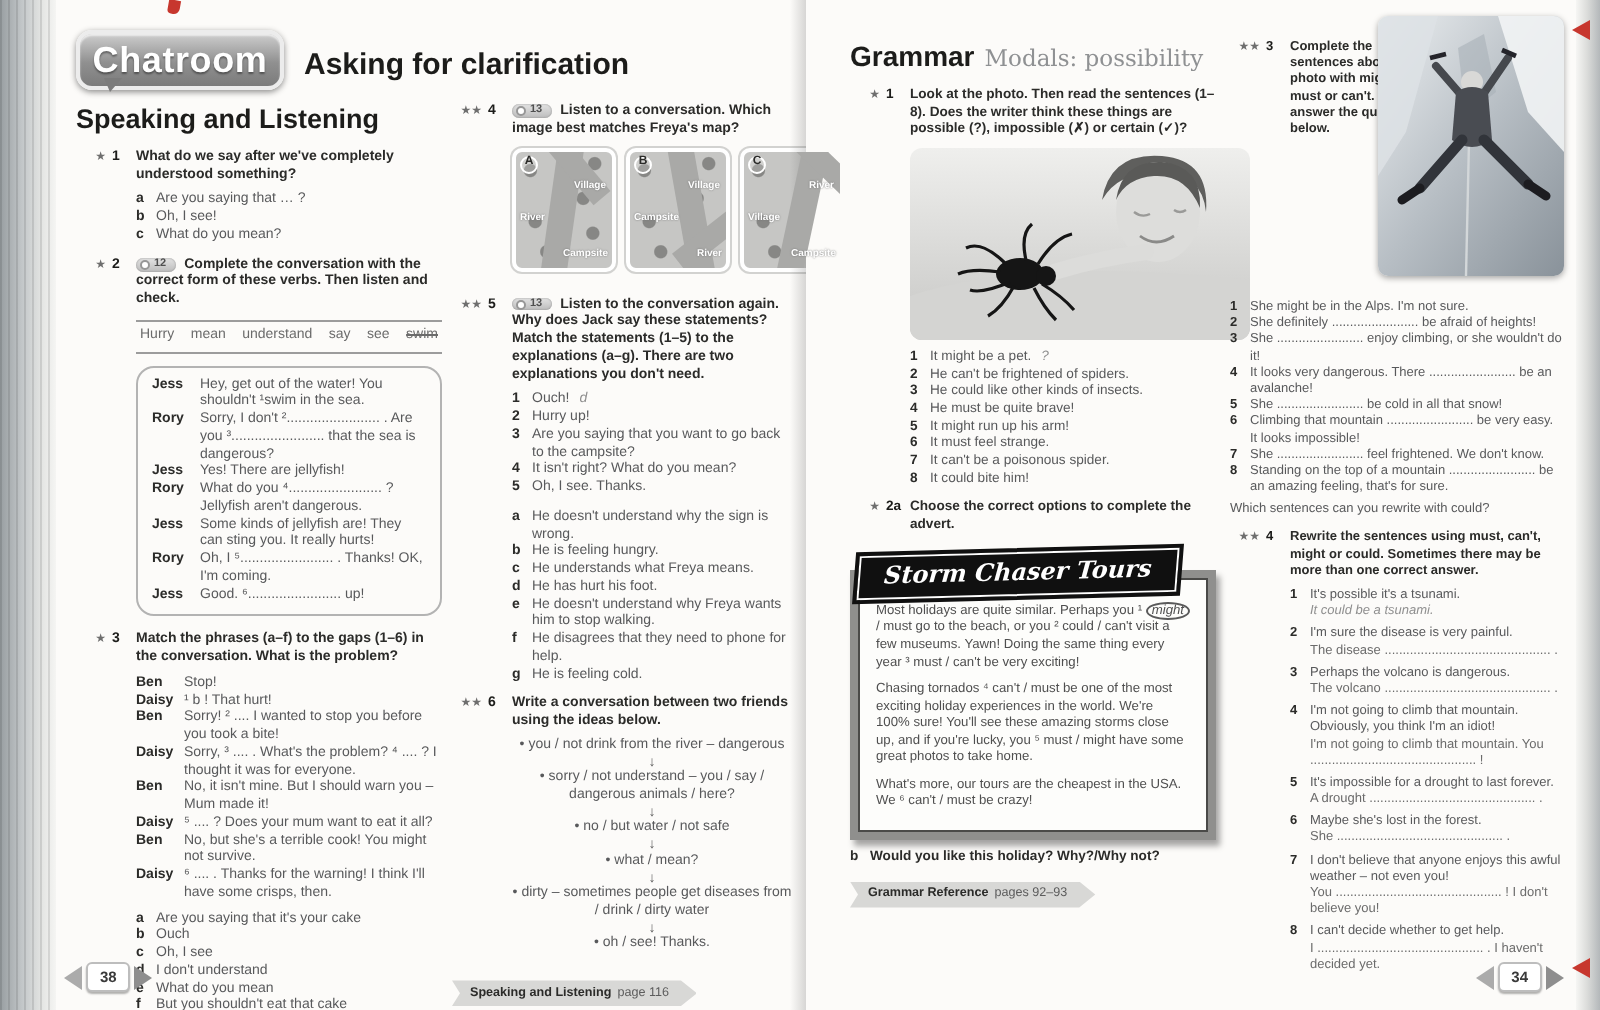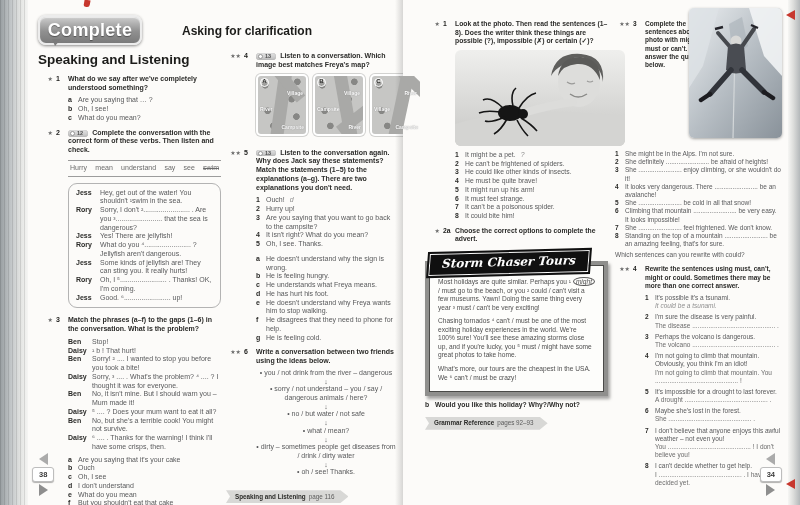--- a/index.html
+++ b/index.html
@@ -23,21 +23,21 @@
   .bm { position:absolute; right:5px; width:0; height:0; border:5px solid transparent; border-right:9px solid #c7372e; }
   .bm.top { top:10px; } .bm.bot { bottom:16px; }
 
   
   .logo { position:absolute; left:10px; top:15px; width:104px; height:30px;
           background:linear-gradient(#cdcdcd,#909090 55%,#7b7b7b); border:2px solid #ececec; border-radius:8px;
           box-shadow:0 1px 3px rgba(0,0,0,.45), inset 0 1px 1px rgba(255,255,255,.65);
           display:flex; align-items:center; justify-content:center; }
   .logo::after { content:""; position:absolute; left:12px; bottom:-9px; border:6px solid transparent; border-top:7px solid #7b7b7b; border-left-width:3px; }
   .logo span { color:#fff; font-weight:bold; font-size:18px; letter-spacing:.3px; text-shadow:0 1px 1px rgba(0,0,0,.4); }
-  .tagline { position:absolute; left:124px; top:24px; font-size:12px; font-weight:bold; color:#1c1c1a;margin-left:30px; }
+  .tagline { position:absolute; left:124px; top:24px; font-size:15px; font-weight:bold; color:#1c1c1a; }
 
   .h-snl { font-size:13.5px; font-weight:bold; color:#1c1c1a; margin-bottom:6px; }
   .h-gr  { margin-bottom:6px; }
   .h-gr .g { font-size:14px; font-weight:bold; color:#1c1c1a; }
   .h-gr .sub { font-family:"DejaVu Serif",serif; color:#8f9193; font-size:11.5px; margin-left:5px; }
 
   
   .col { position:absolute; }
   .col1 { left:10px;  top:52px; width:183px; font-size:7px; line-height:1.25; }
   .col2 { left:198px; top:52px; width:170px; font-size:7px; line-height:1.25; }
@@ -100,21 +100,21 @@
 
   
   .flow { text-align:center; margin-top:3px; }
   .flow .arr { color:#5a5a5a; line-height:1.1; font-size:7px; }
 
   
   .ribbon { display:inline-block; background:#d8d8d6; padding:2.5px 14px 2.5px 9px; font-size:6.3px; color:#2b2b29; margin-top:7px;
             clip-path:polygon(0 0, calc(100% - 8px) 0, 100% 50%, calc(100% - 8px) 100%, 0 100%, 4px 50%); }
   .ribbon .b { font-weight:bold; }
   .ribbon .pg { color:#5c5c5c; margin-left:3px; }
-  .pagenav { position:absolute; bottom:9px; display:flex; align-items:center; gap:2px;flex-direction:column; }
+  .pagenav { position:absolute; bottom:9px; display:flex; align-items:center; gap:2px; }
   .pagenav.pl { left:4px; } .pagenav.pr { right:6px; }
   .tri { width:0; height:0; border:6px solid transparent; }
   .tri.l { border-right:9px solid #ababab; border-left:0; }
   .tri.r { border-left:9px solid #8e8e8e; border-right:0; }
   .pno { background:#fff; border:1px solid #bdbdbd; border-radius:3px; box-shadow:0 1px 1px rgba(0,0,0,.3);
          font-size:7.5px; font-weight:bold; color:#3a3a3a; padding:2px 6px; }
 
   
   .photo1 { width:170px; height:96px; border-radius:6px; overflow:hidden; margin:4px 0 5px; }
   .photo2 { position:absolute; right:0; top:-12px; width:93px; height:130px; border-radius:5px; overflow:hidden;
@@ -138,21 +138,21 @@
 </head>
 <body>
 
 <div class="stage">
   <div class="edgeL"></div>
   <div class="edgeR"></div>
 
   <div class="pageL">
     <div class="mark-tl"></div>
     <div class="logo">
-        <span>Complete</span>
+        <span>Chatroom</span>
       </div>
     <div class="tagline">Asking for clarification</div>
 
     <div class="col col1">
       <div class="h-snl">Speaking and Listening</div>
 
       <div class="ex">
         <span class="st">★</span>
         <span class="no">1</span>
         <div class="bd">
@@ -424,20 +424,21 @@
       <span class="pno">38</span>
       <span class="tri r"></span>
     </div>
   </div>
 
   <div class="spine"></div>
 
   <div class="pageR">
 
     <div class="col col3">
+      <div class="h-gr"><span class="g">Grammar</span><span class="sub">Modals: possibility</span></div>
 
       <div class="ex">
         <span class="st">★</span>
         <span class="no">1</span>
         <div class="bd">
           <p class="instr">Look at the photo. Then read the sentences (1–8). Does the writer think these things are possible (?), impossible (✗) or certain (✓)?</p>
           <div class="photo1">
             <svg width="170" height="96" viewBox="0 0 170 96">
               <defs>
                   <linearGradient id="ph1" x1="0" y1="0" x2="0" y2="1">

